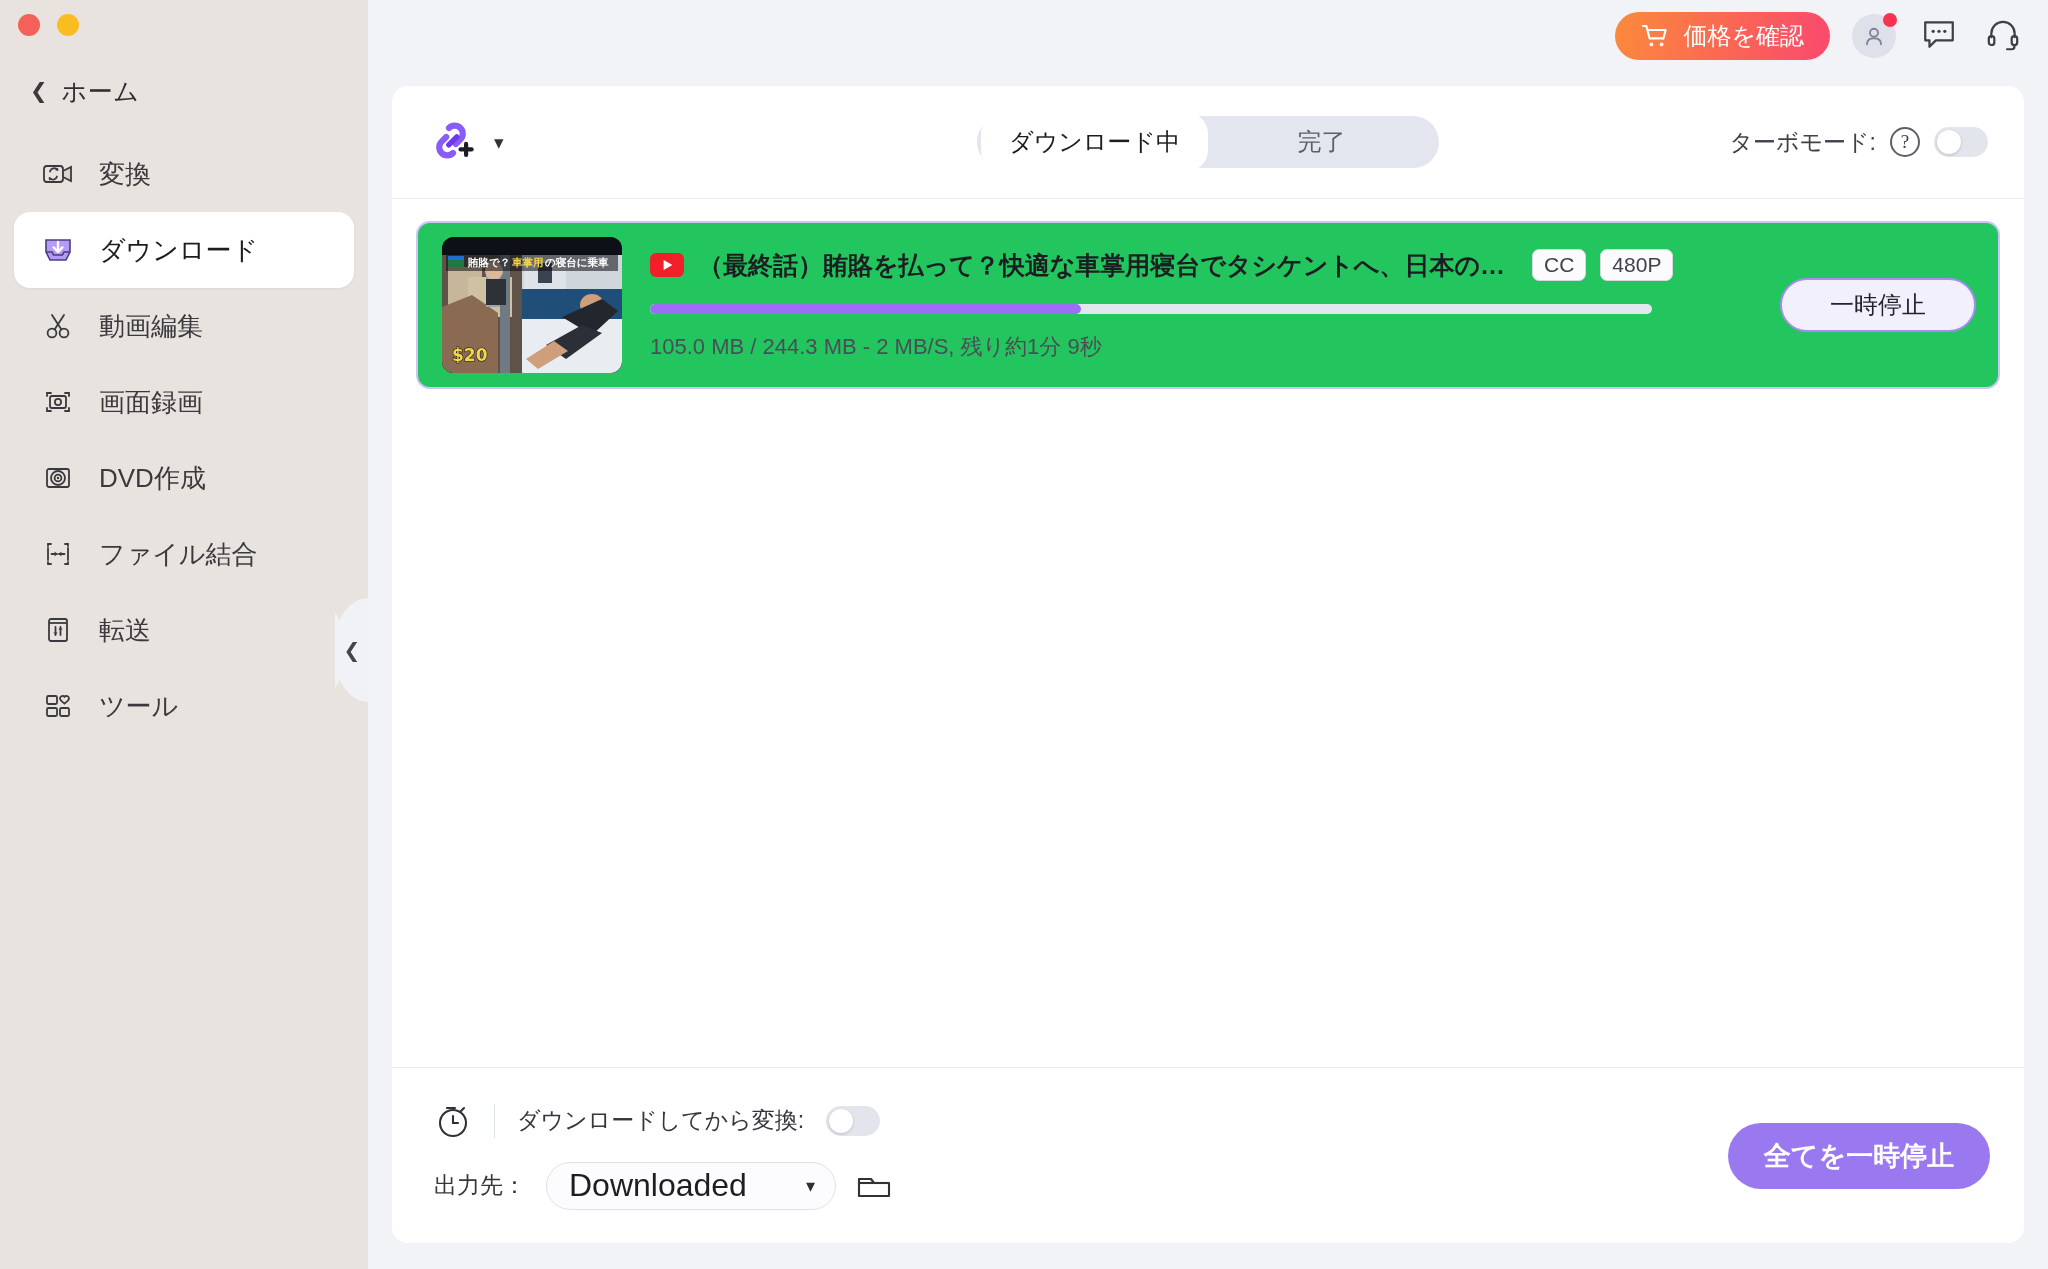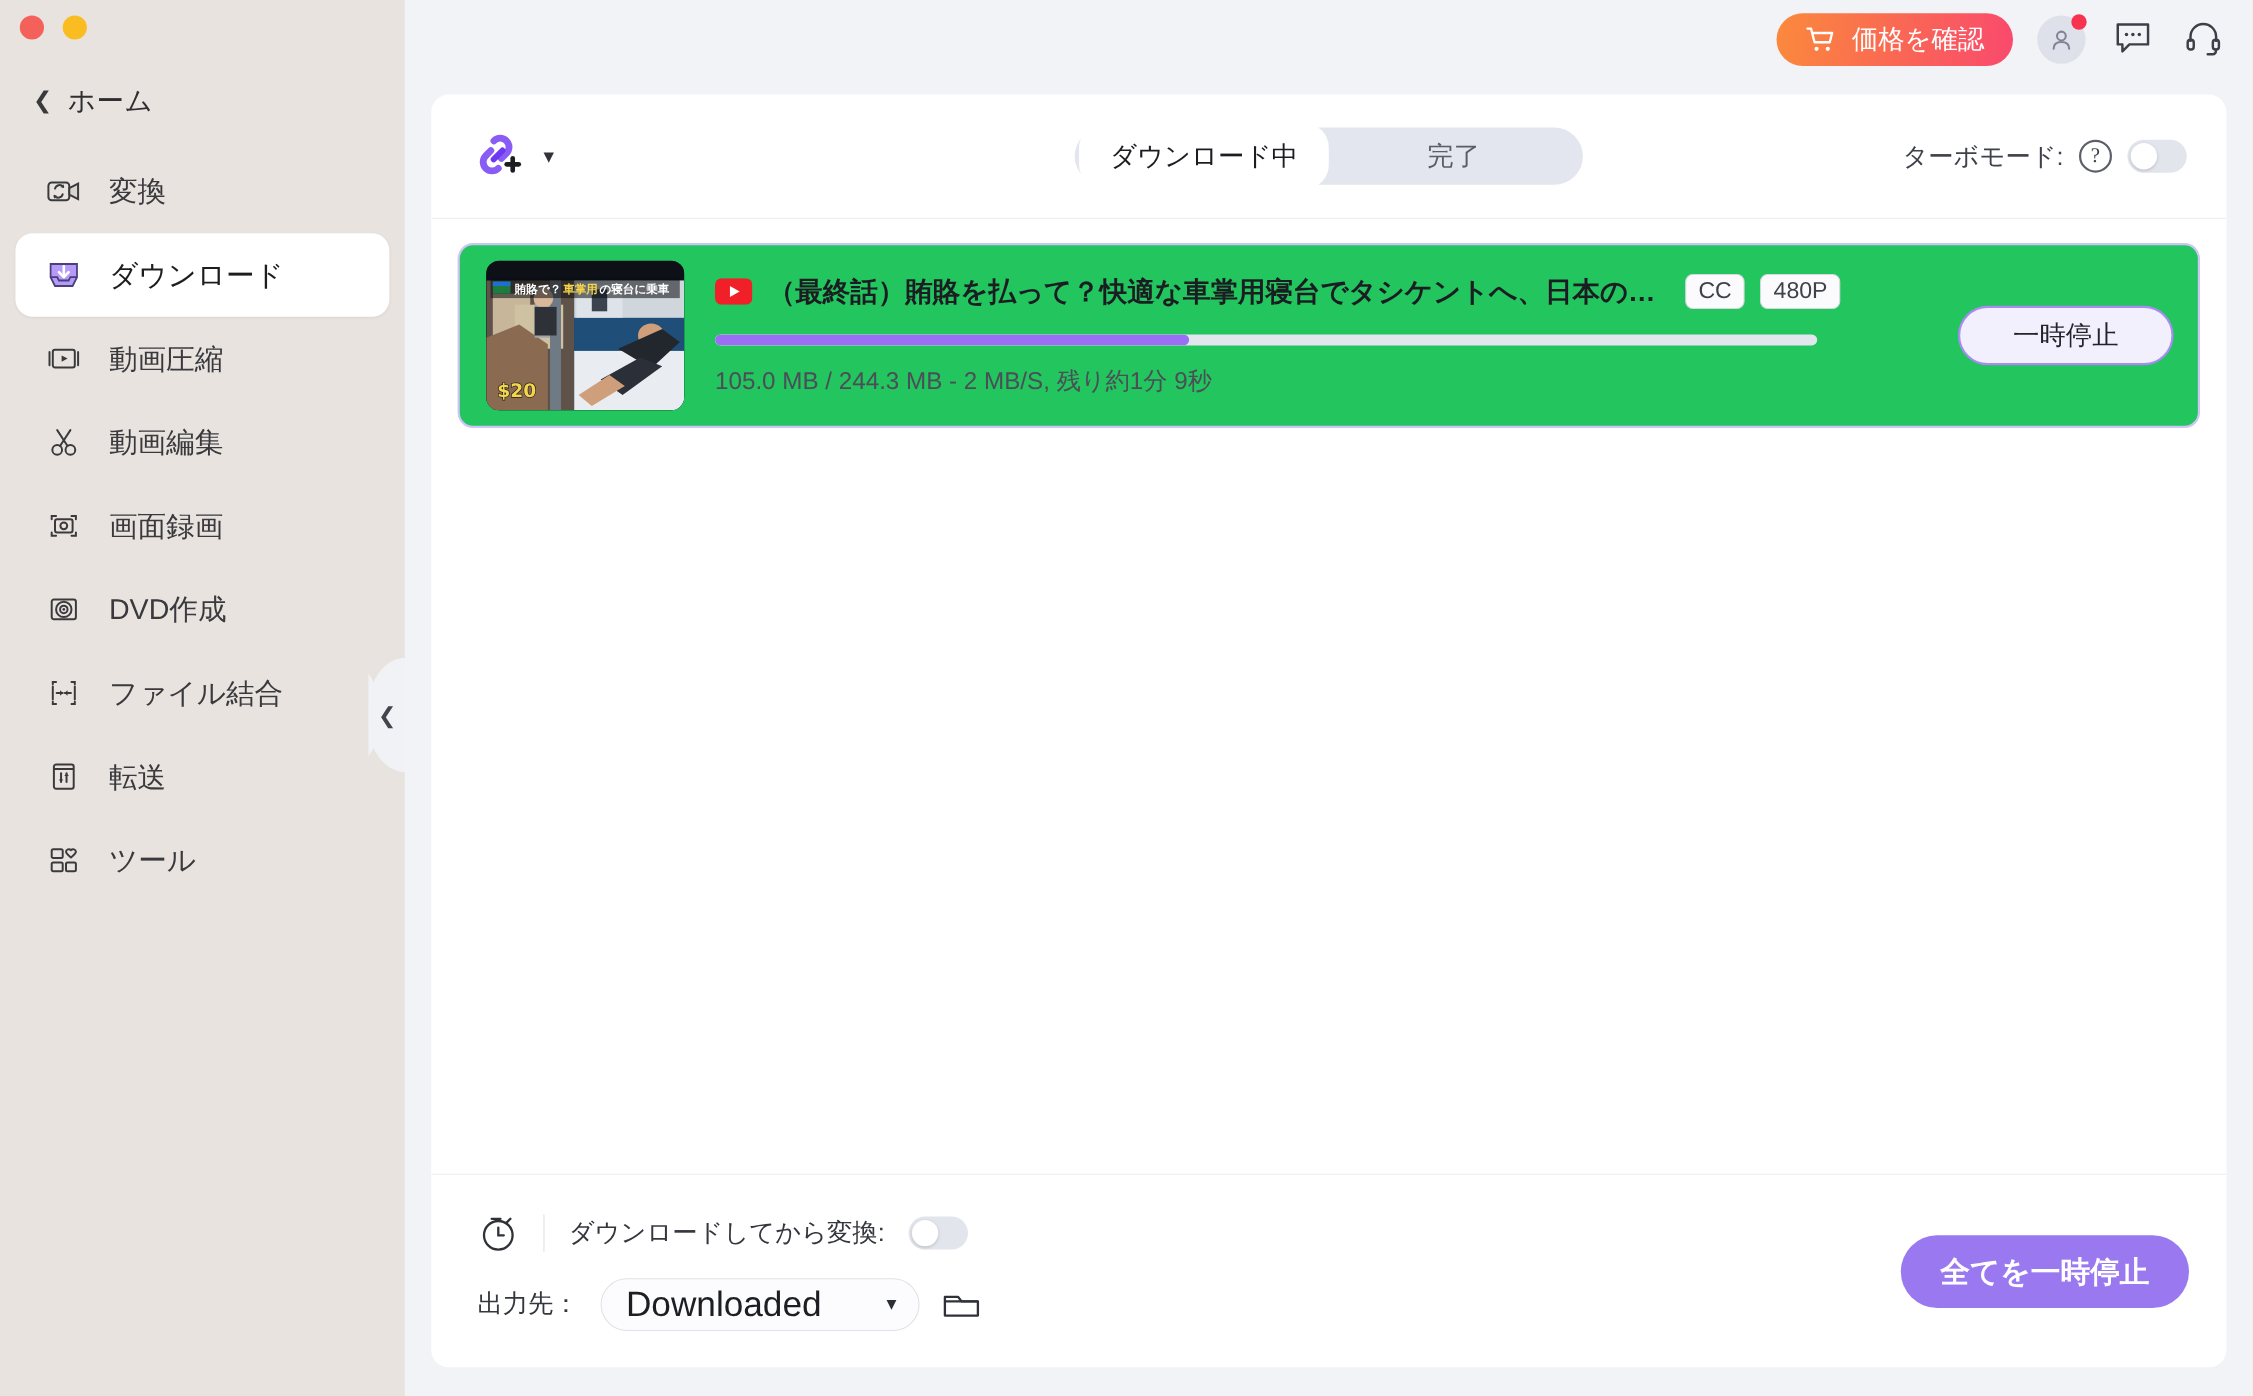--- a/index.html
+++ b/index.html
@@ -297,31 +297,20 @@
           <svg viewBox="0 0 34 34" fill="none">
             <path d="M5 7 h24 v12 l-4 8 H9 l-4 -8 Z" fill="#b49bf8" stroke="#4b3f7a" stroke-width="1.6"></path>
             <path d="M17 9 v9" stroke="#ffffff" stroke-width="2.4" stroke-linecap="round"></path>
             <path d="M12.6 14.4 L17 19 L21.4 14.4" stroke="#ffffff" stroke-width="2.4" stroke-linecap="round" stroke-linejoin="round"></path>
             <path d="M5 19 h6 l1.6 3 h8.8 l1.6 -3 h6" stroke="#4b3f7a" stroke-width="1.6" fill="none"></path>
           </svg>
         </span>
         <span class="nav-label">ダウンロード</span>
       </div>
 
-      <div class="nav-item">
-        <span class="nav-icon">
-          <svg viewBox="0 0 34 34" fill="none" stroke="#3a3a3e" stroke-width="1.8">
-            <rect x="7" y="9" width="20" height="16" rx="2"></rect>
-            <path d="M15 14.2 L20.5 17 L15 19.8 Z" fill="#3a3a3e" stroke="none"></path>
-            <path d="M4 11 v12" stroke-linecap="round"></path>
-            <path d="M30 11 v12" stroke-linecap="round"></path>
-          </svg>
-        </span>
-        <span class="nav-label">動画圧縮</span>
-      </div>
 
       <div class="nav-item">
         <span class="nav-icon">
           <svg viewBox="0 0 34 34" fill="none" stroke="#3a3a3e" stroke-width="1.8">
             <circle cx="11" cy="24" r="4.4"></circle>
             <circle cx="23" cy="24" r="4.4"></circle>
             <path d="M13.6 20.4 L23 6" stroke-linecap="round"></path>
             <path d="M20.4 20.4 L11 6" stroke-linecap="round"></path>
           </svg>
         </span>

